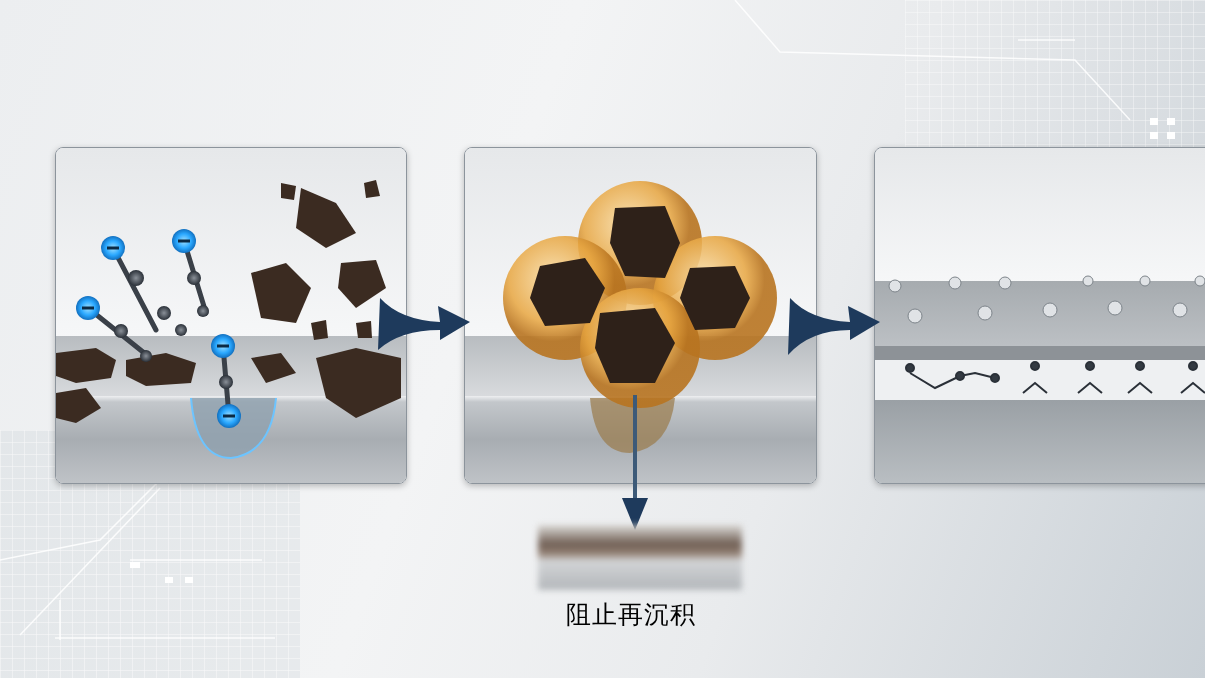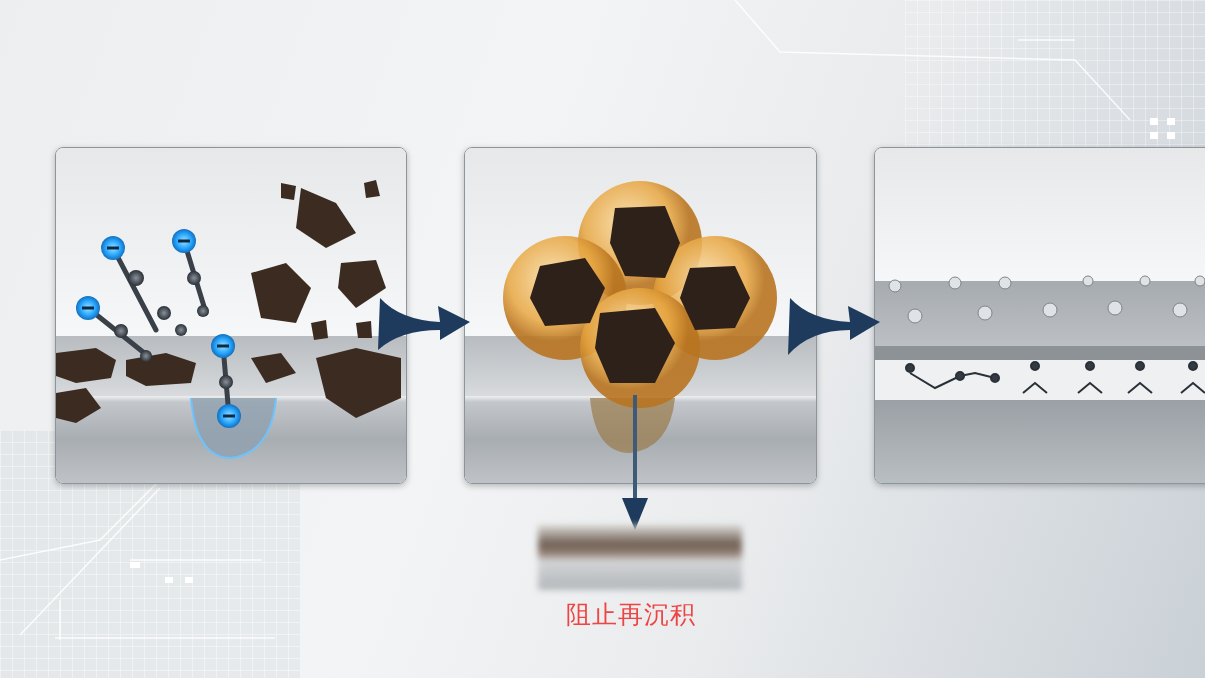--- a/index.html
+++ b/index.html
@@ -10,21 +10,21 @@
   .grid-tr{right:0;top:0;width:300px;height:150px;opacity:.8;}
   .grid-bl{left:0;top:430px;width:300px;height:248px;opacity:.7;background-color:rgba(180,190,200,.25);}
   .panel{position:absolute;top:147px;height:335px;border-radius:8px;overflow:hidden;border:1.5px solid #8c949c;box-shadow:0 2px 6px rgba(0,0,0,.25);}
   .p1{left:55px;width:350px;}
   .p2{left:464px;width:351px;}
   .p3{left:874px;width:340px;}
   .sky{position:absolute;left:0;top:0;right:0;height:190px;background:linear-gradient(#e6e8ea,#f6f7f8);}
   .metal-top{position:absolute;left:0;right:0;top:188px;height:60px;background:linear-gradient(#b8bcc0,#d8dadd);}
   .metal-front{position:absolute;left:0;right:0;top:248px;bottom:0;background:linear-gradient(#eeeff1 0,#c3c7cb 6px,#a8adb2 50%,#bfc3c7 100%);}
   .circ{position:absolute;fill:none;stroke:rgba(255,255,255,.85);stroke-width:1.5;}
-  .caption{position:absolute;left:566px;top:598px;font-size:25px;color:#ef4444;letter-spacing:1px;}
+  .caption{position:absolute;left:566px;top:598px;font-size:25px;color:#000000;letter-spacing:1px;}
   .thumb{position:absolute;left:538px;top:525px;width:204px;height:65px;filter:blur(3px);opacity:.85;
     background:linear-gradient(#d8d6d2 0,#5a4538 30%,#8a7566 45%,#cfd1d3 55%,#a9adb1 100%);}
 </style>
 </head>
 <body>
 
 <div class="grid grid-tr"></div>
 <div class="grid grid-bl"></div>
 <svg class="circ" width="1205" height="678" style="position:absolute;left:0;top:0;">
   <polyline points="735,0 780,52 1075,60 1130,120"></polyline>

